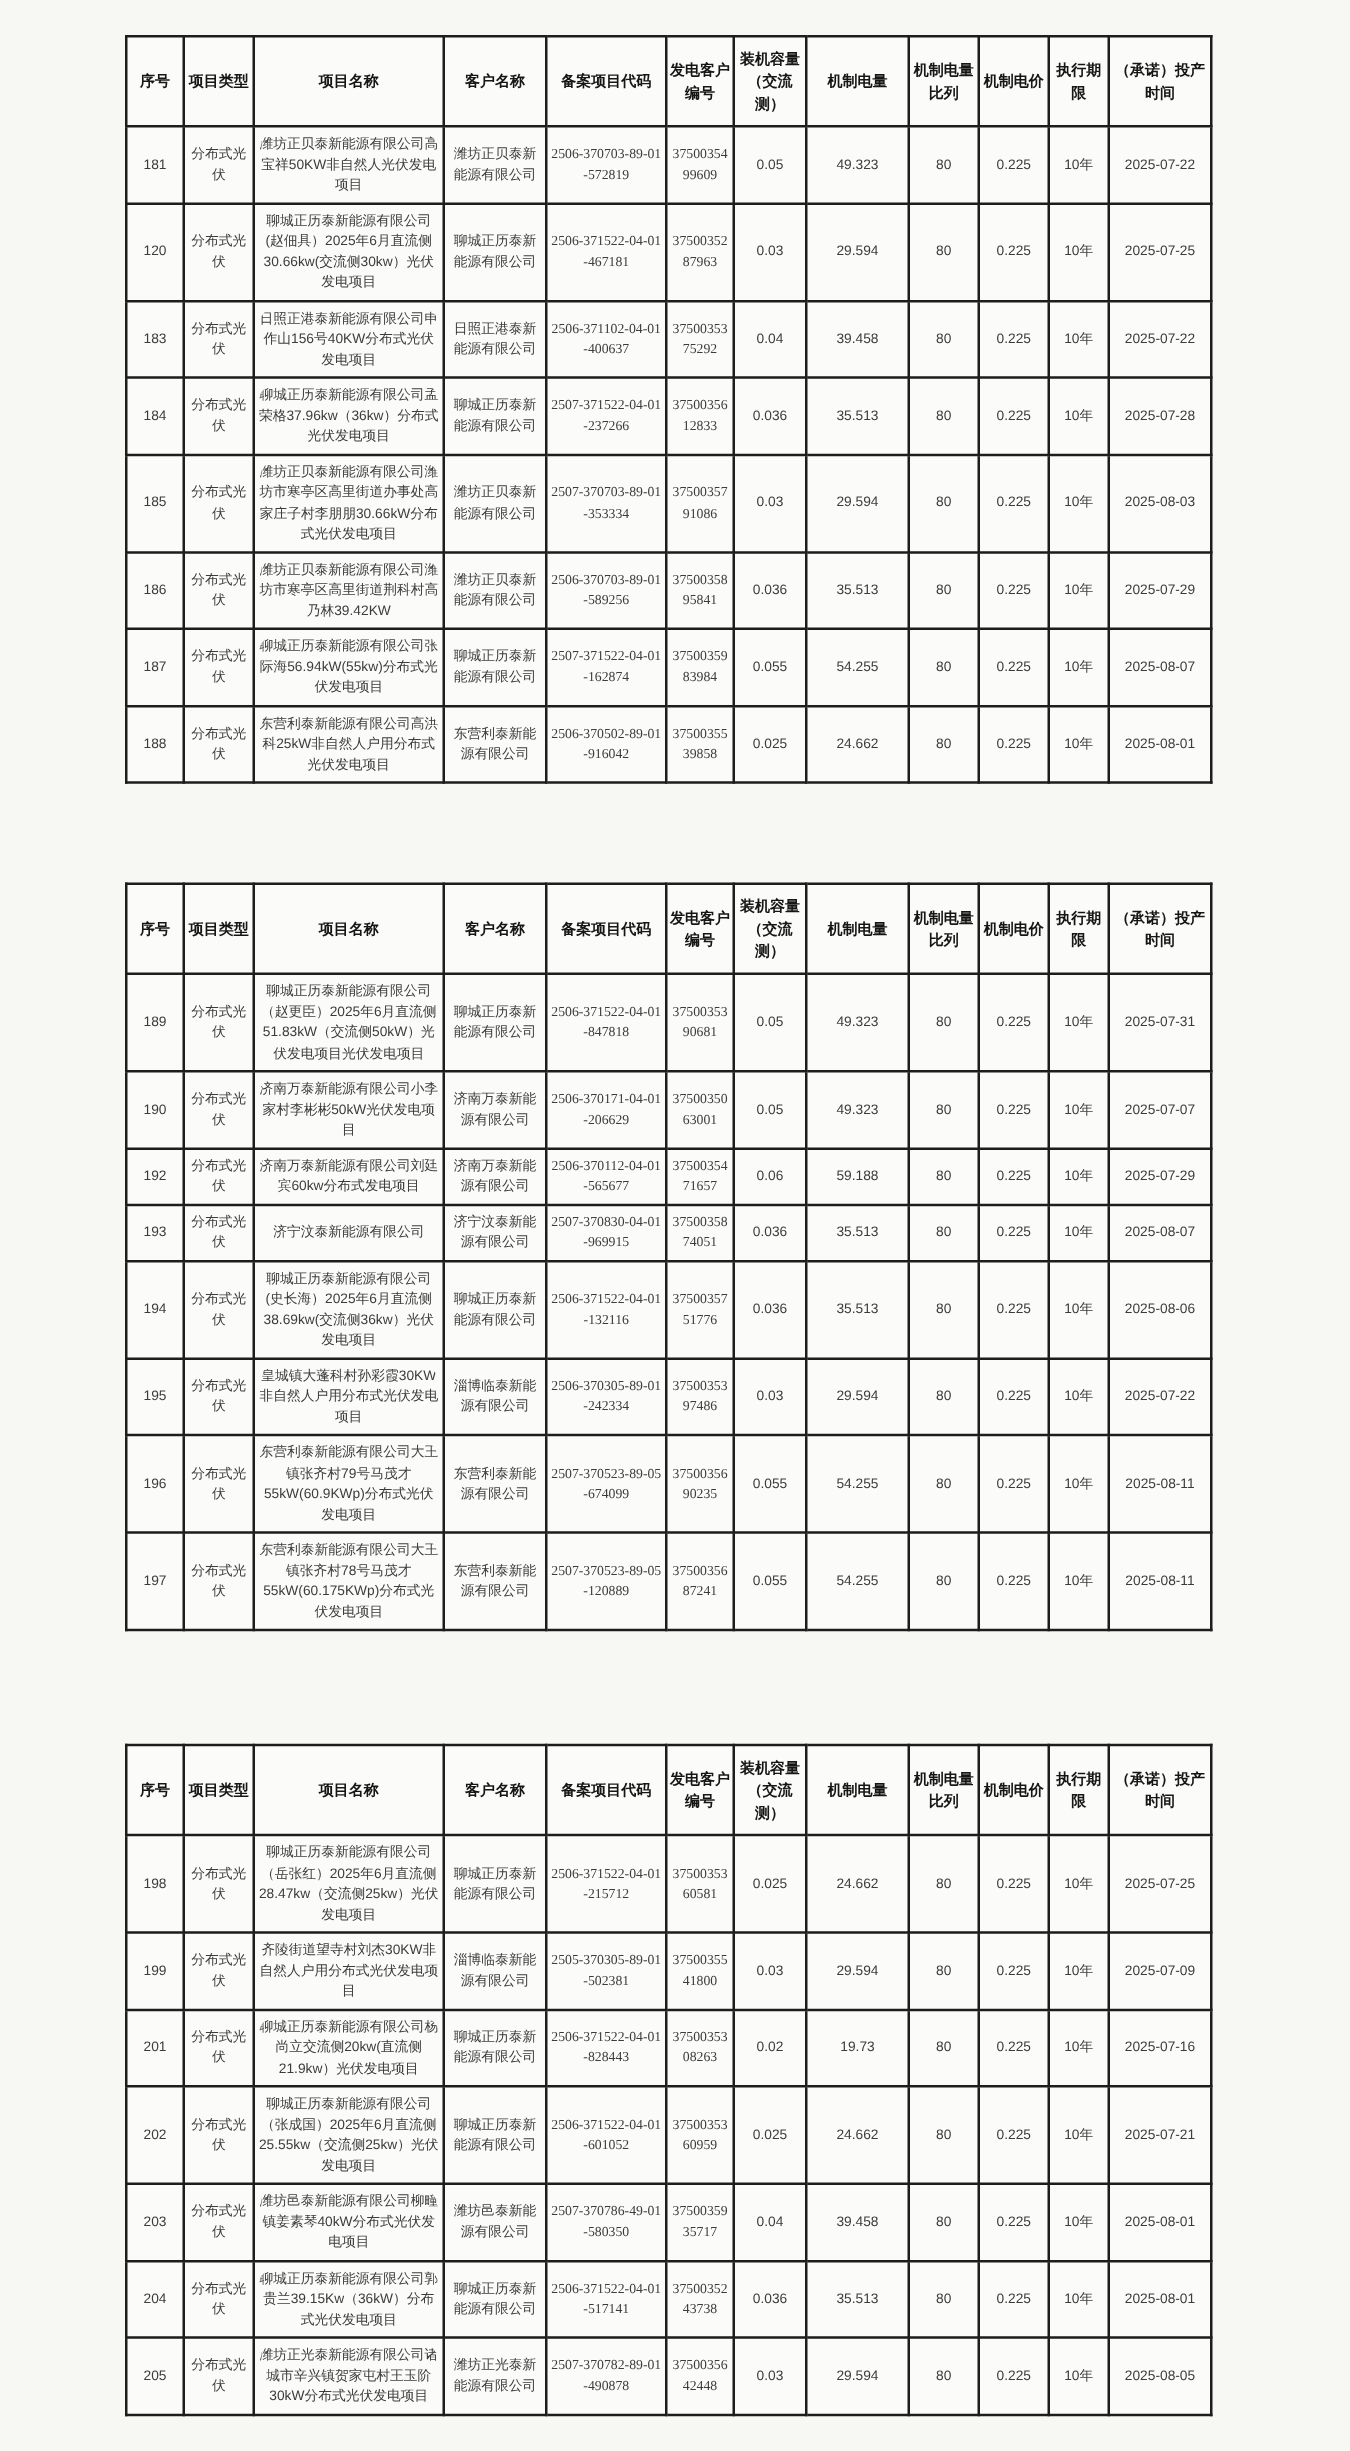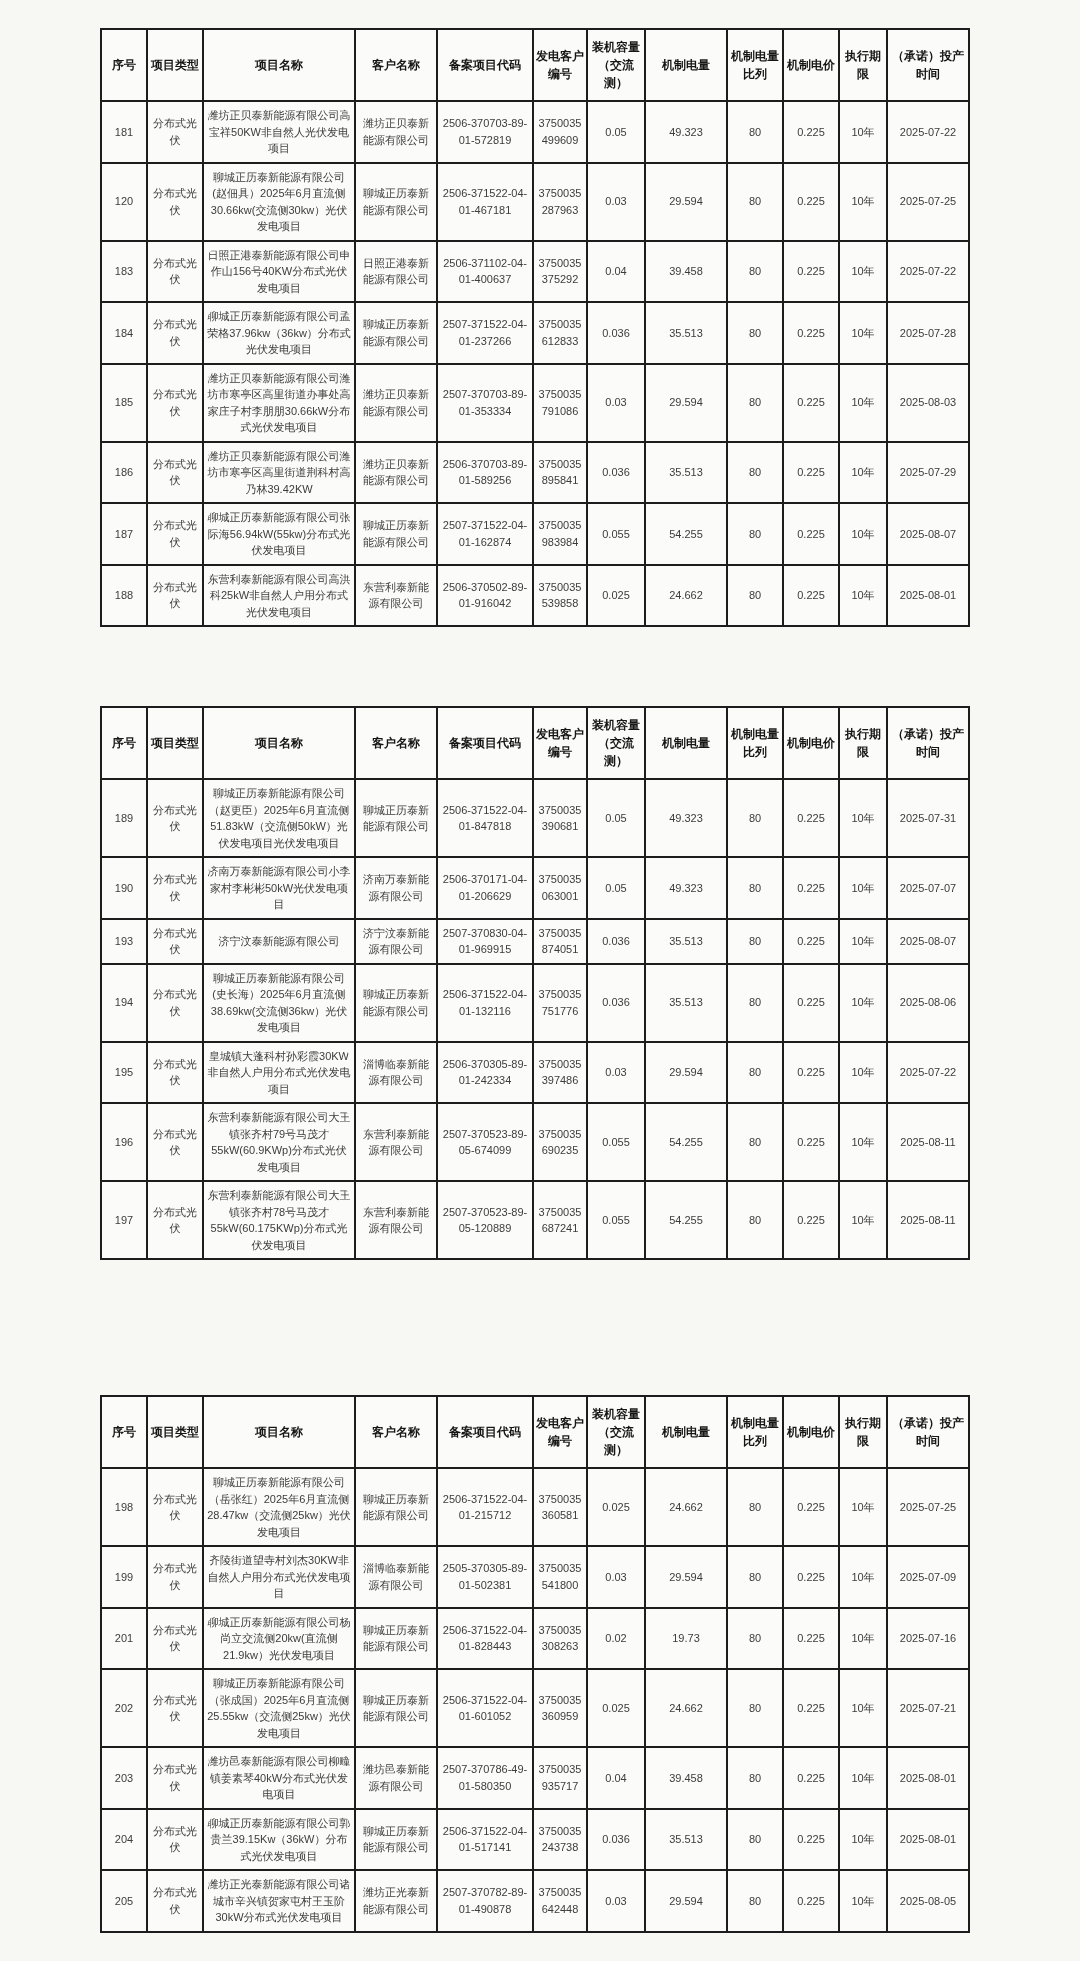--- a/index.html
+++ b/index.html
@@ -39,20 +39,21 @@
     font-weight: bold;
     color: #161616;
     padding: 8px 2px;
   }
   table.projects-table td {
     font-size: 11px;
     color: #3c3c3c;
   }
   td.cell-code, td.cell-gen_no {
     word-break: break-all;
+    font-family: Liberation Serif, serif;
   }
   td.cell-project {
     padding: 6px 8px;
     border-radius: 25px;
   }
 </style>
 </head>
 <body>
 
 <div class="page">
@@ -256,20 +257,34 @@
           <td class="cell-code">2506-370171-04-01-206629</td>
           <td class="cell-gen_no">3750035063001</td>
           <td class="cell-capacity">0.05</td>
           <td class="cell-energy">49.323</td>
           <td class="cell-ratio">80</td>
           <td class="cell-price">0.225</td>
           <td class="cell-term">10年</td>
           <td class="cell-date">2025-07-07</td>
         </tr>
         <tr>
+          <td class="cell-seq">192</td>
+          <td class="cell-type">分布式光伏</td>
+          <td class="cell-project">济南万泰新能源有限公司刘廷宾60kw分布式发电项目</td>
+          <td class="cell-customer">济南万泰新能源有限公司</td>
+          <td class="cell-code">2506-370112-04-01-565677</td>
+          <td class="cell-gen_no">3750035471657</td>
+          <td class="cell-capacity">0.06</td>
+          <td class="cell-energy">59.188</td>
+          <td class="cell-ratio">80</td>
+          <td class="cell-price">0.225</td>
+          <td class="cell-term">10年</td>
+          <td class="cell-date">2025-07-29</td>
+        </tr>
+        <tr>
           <td class="cell-seq">193</td>
           <td class="cell-type">分布式光伏</td>
           <td class="cell-project">济宁汶泰新能源有限公司</td>
           <td class="cell-customer">济宁汶泰新能源有限公司</td>
           <td class="cell-code">2507-370830-04-01-969915</td>
           <td class="cell-gen_no">3750035874051</td>
           <td class="cell-capacity">0.036</td>
           <td class="cell-energy">35.513</td>
           <td class="cell-ratio">80</td>
           <td class="cell-price">0.225</td>

